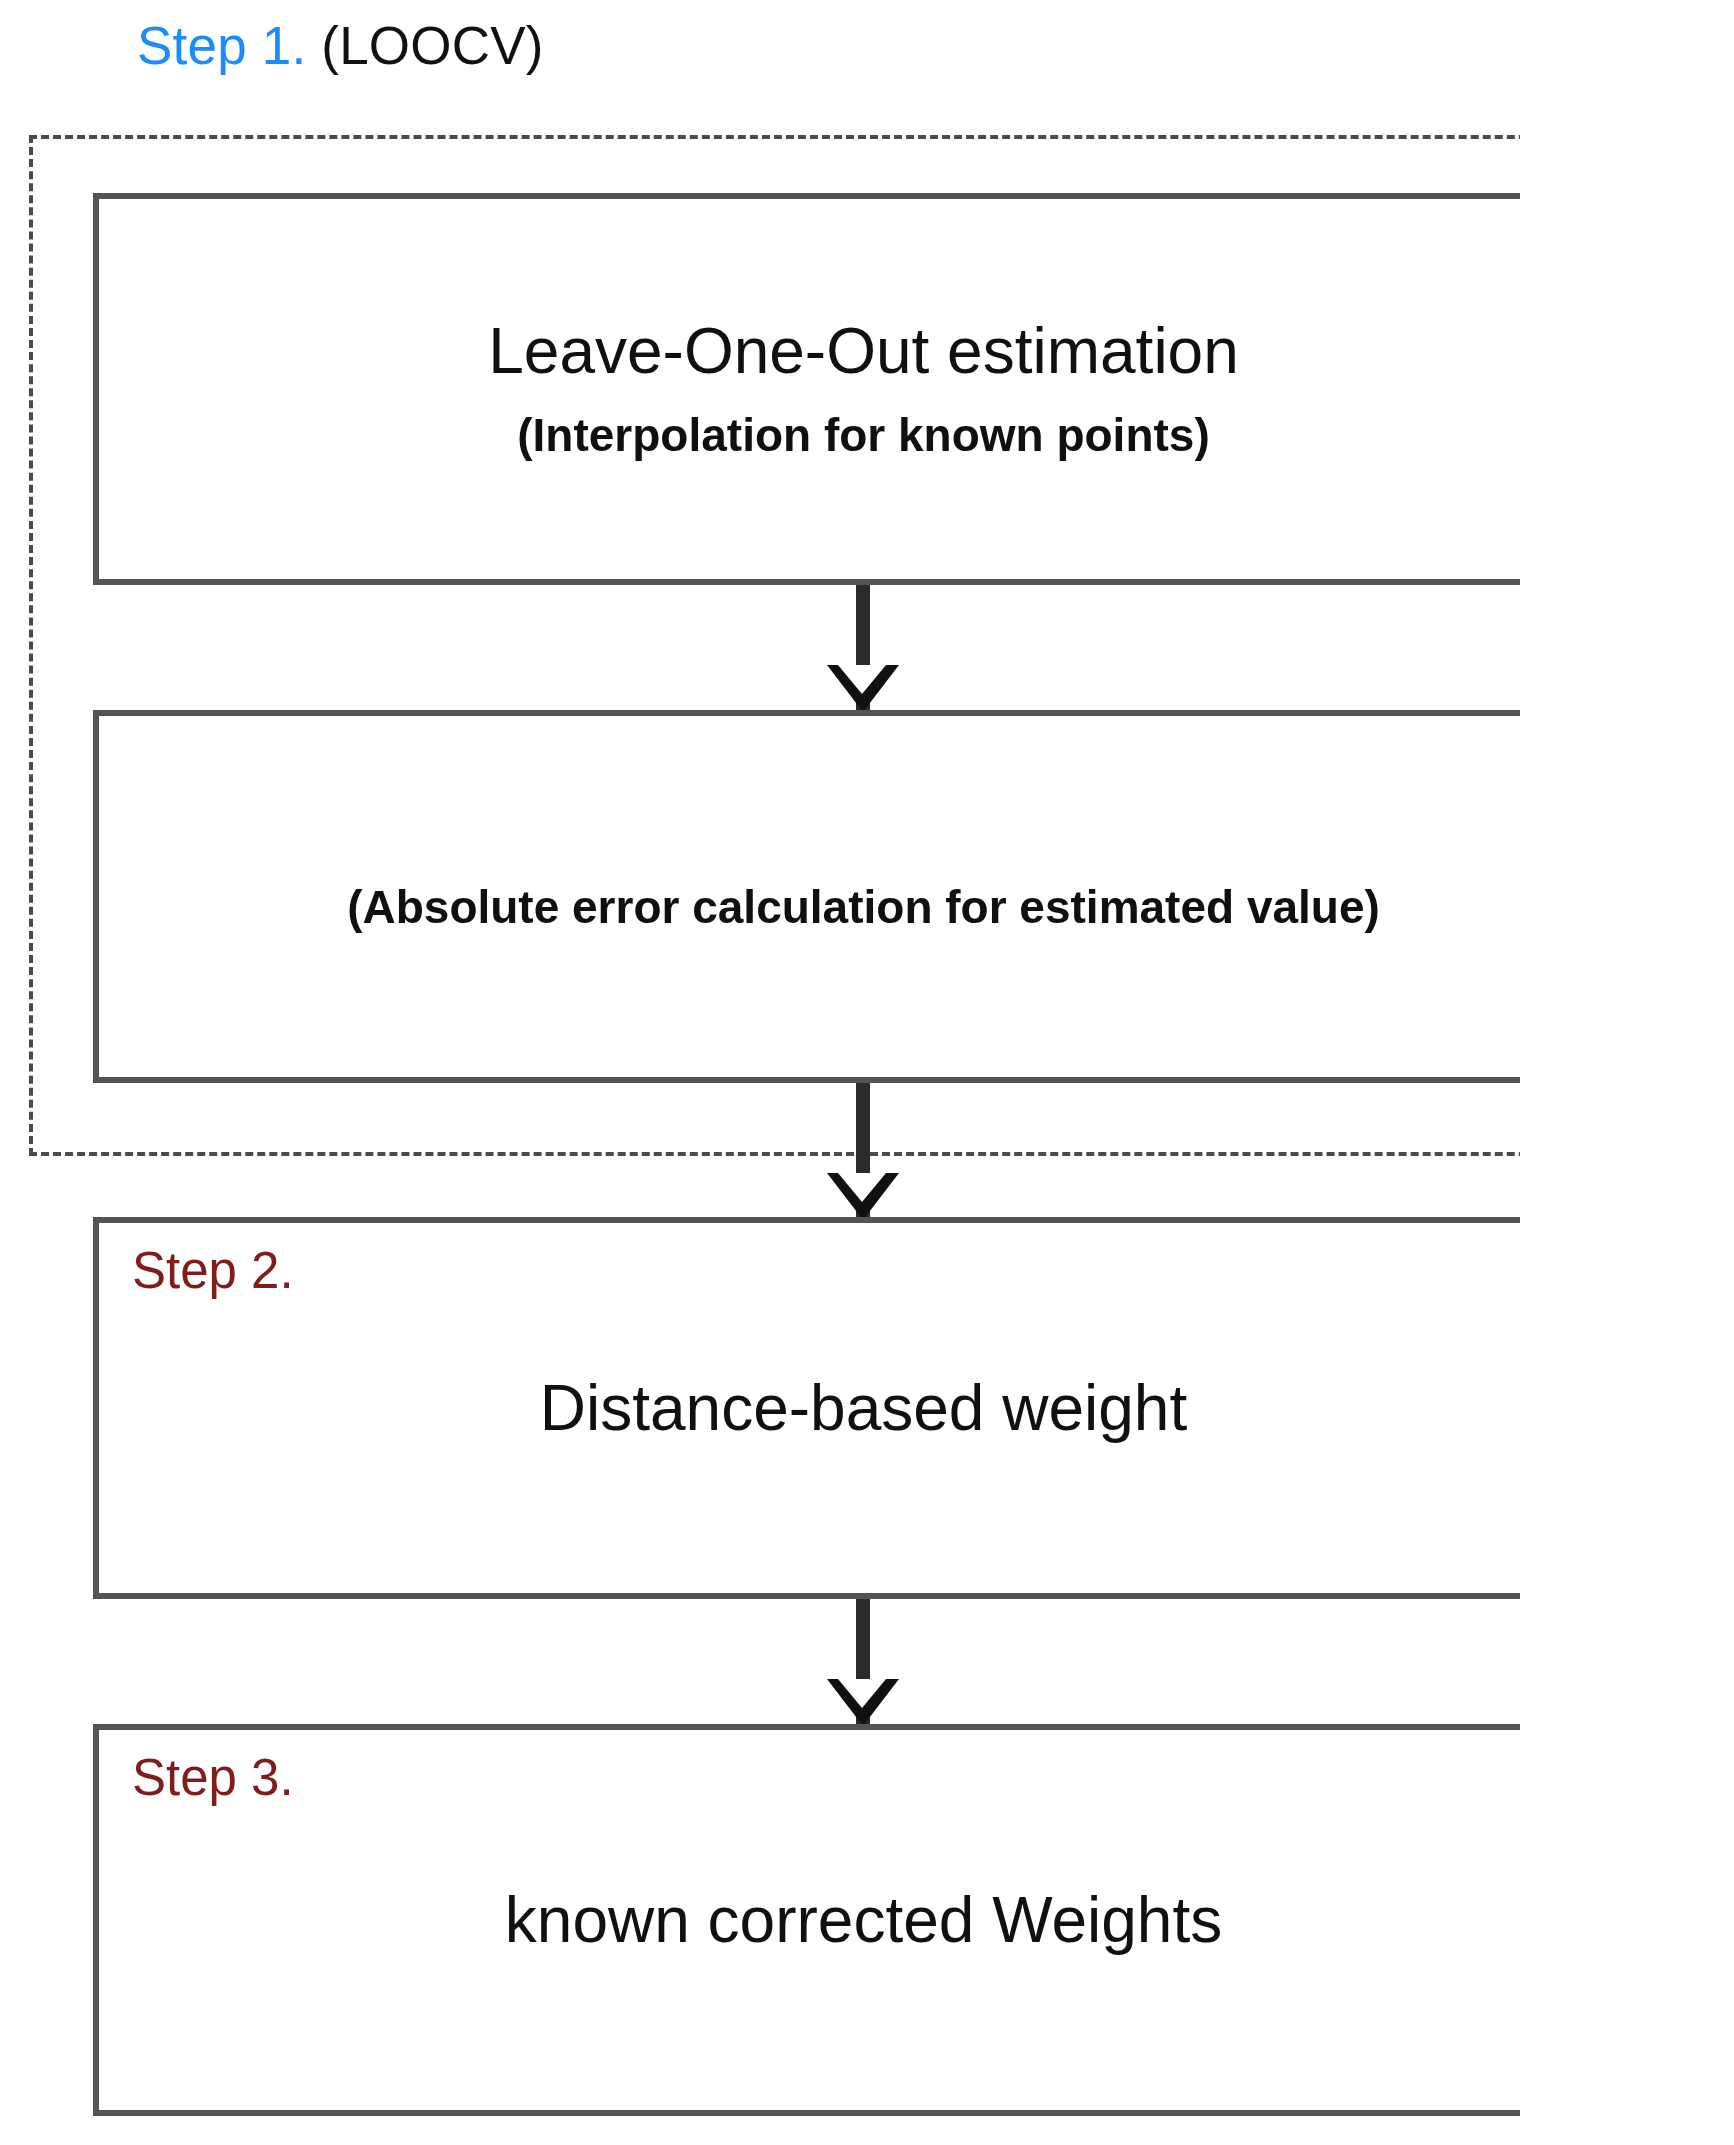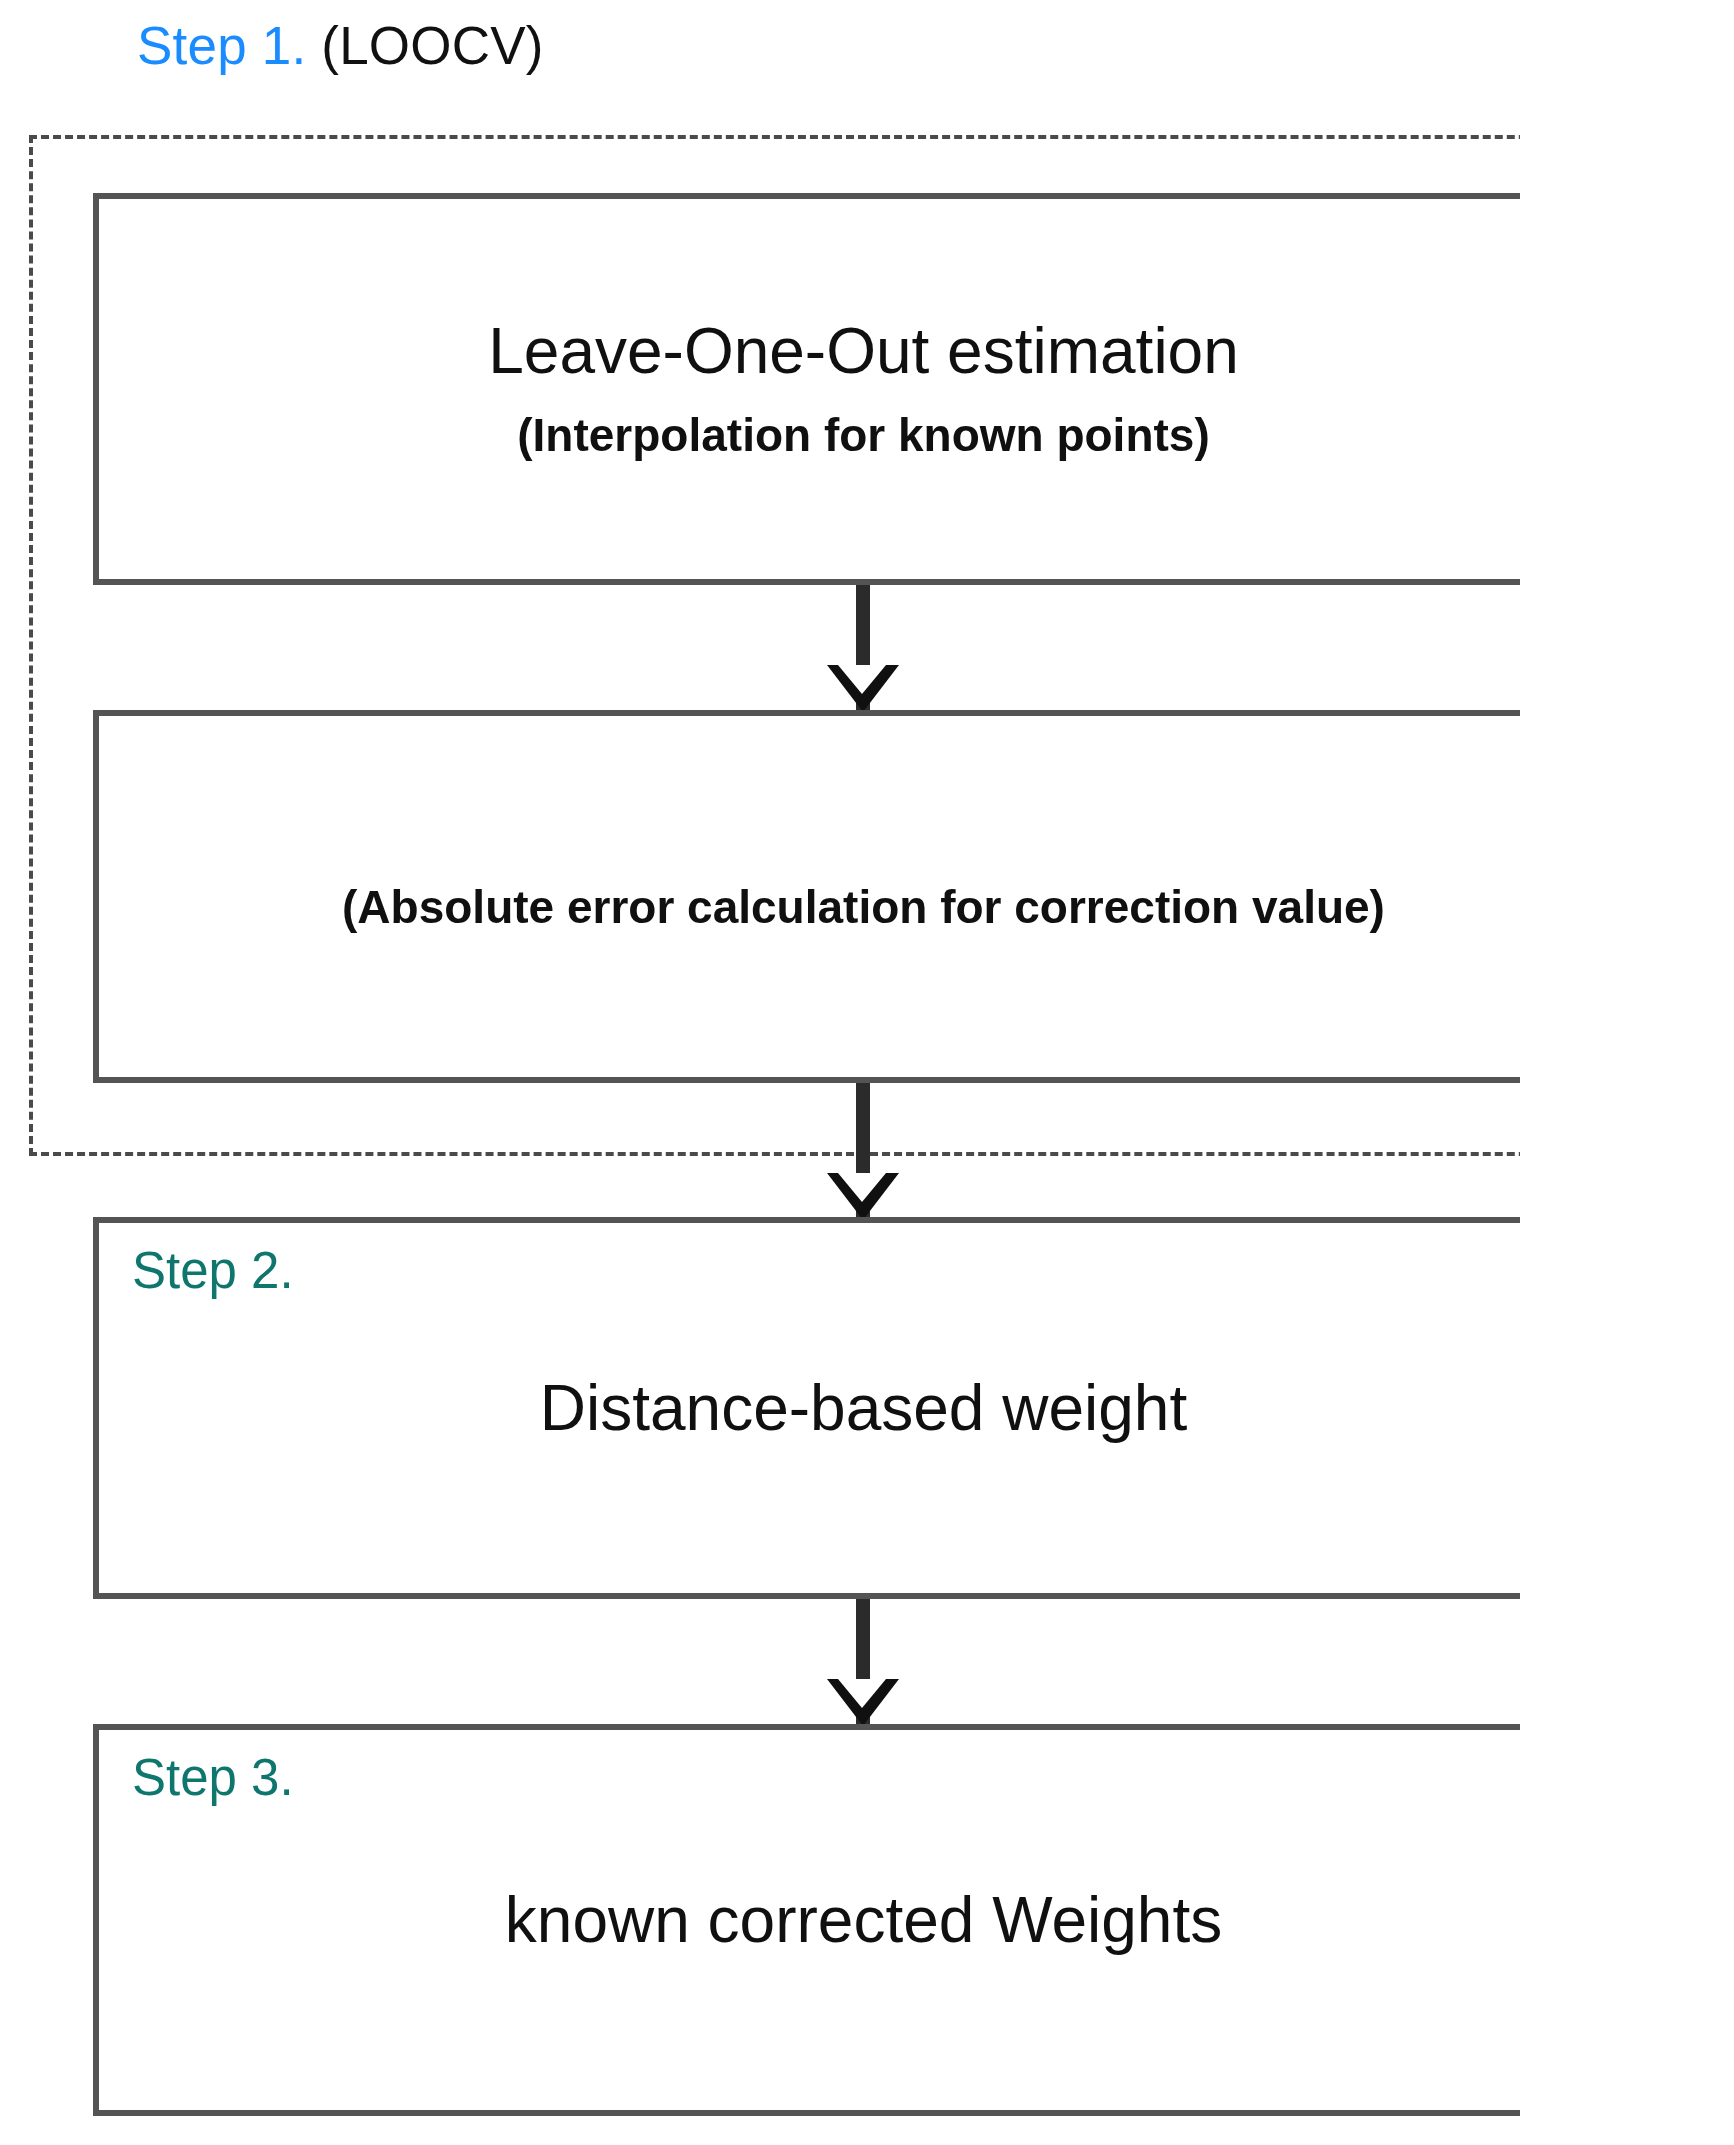--- a/index.html
+++ b/index.html
@@ -80,21 +80,21 @@
     color: #101010;
     font-size: 64px;
     line-height: 1.26;
     text-align: left;
     white-space: nowrap;
   }
   .step-tag {
     position: absolute;
     left: 33px;
     top: 21.5px;
-    color: #0f766e;
+    color: #7f1d1d;
     font-size: 51px;
     line-height: 1;
     white-space: nowrap;
   }
 
   #box-loo-estimation { left: 93px;  top: 193px;  width: 1541px; height: 392px; }
   #box-loo-error      { left: 93px;  top: 710px;  width: 1541px; height: 373px; }
   #box-step2          { left: 93px;  top: 1217px; width: 1541px; height: 382px; }
   #box-step3          { left: 93px;  top: 1724px; width: 1541px; height: 392px; }
 
@@ -155,21 +155,21 @@
     <div class="box-title">Leave-One-Out estimation</div>
     <div class="box-sub">(Interpolation for known points)</div>
   </div>
 
   <div class="arrow" id="arrow-1">
     <div class="shaft"></div>
     <div class="head"></div>
   </div>
 
   <div class="box" id="box-loo-error">
-    <div class="box-sub">(Absolute error calculation for correction value)</div>
+    <div class="box-sub">(Absolute error calculation for estimated value)</div>
   </div>
 
   <div class="arrow" id="arrow-2">
     <div class="shaft"></div>
     <div class="head"></div>
   </div>
 
   <div class="box" id="box-step2">
     <div class="step-tag">Step 2.</div>
     <div class="box-multiline">Distance-based weight</div>

